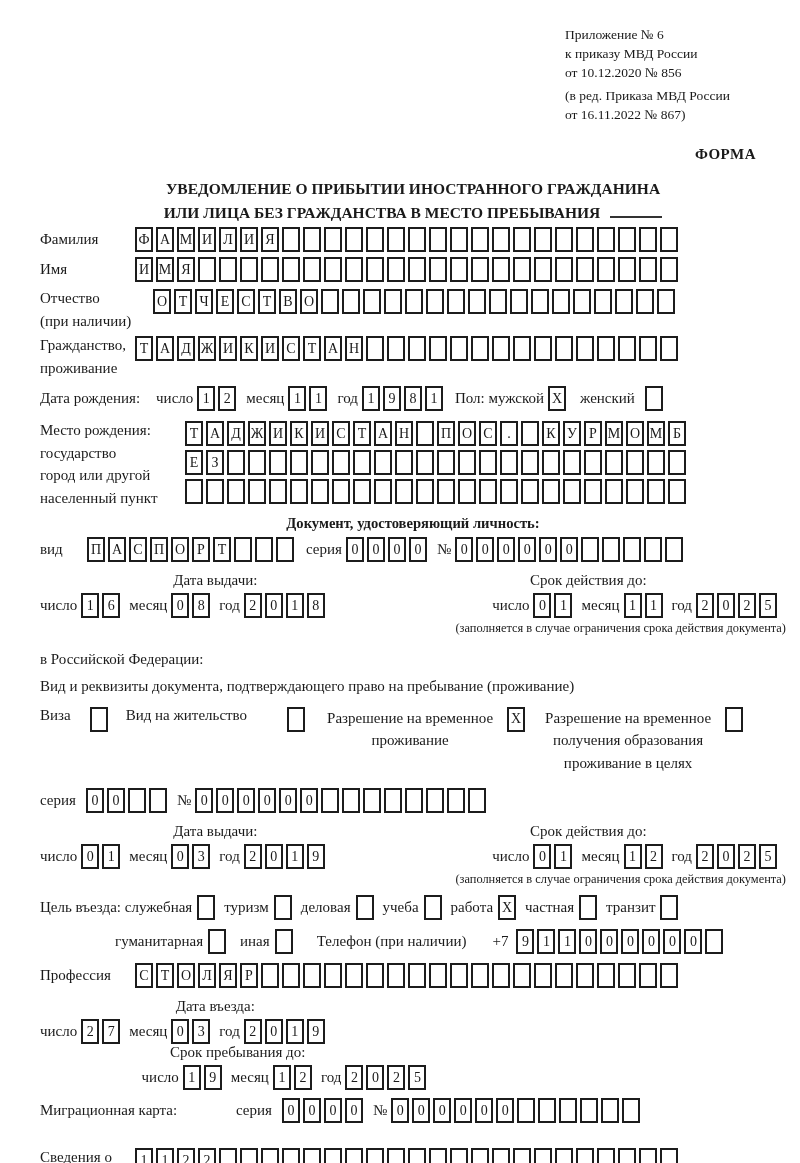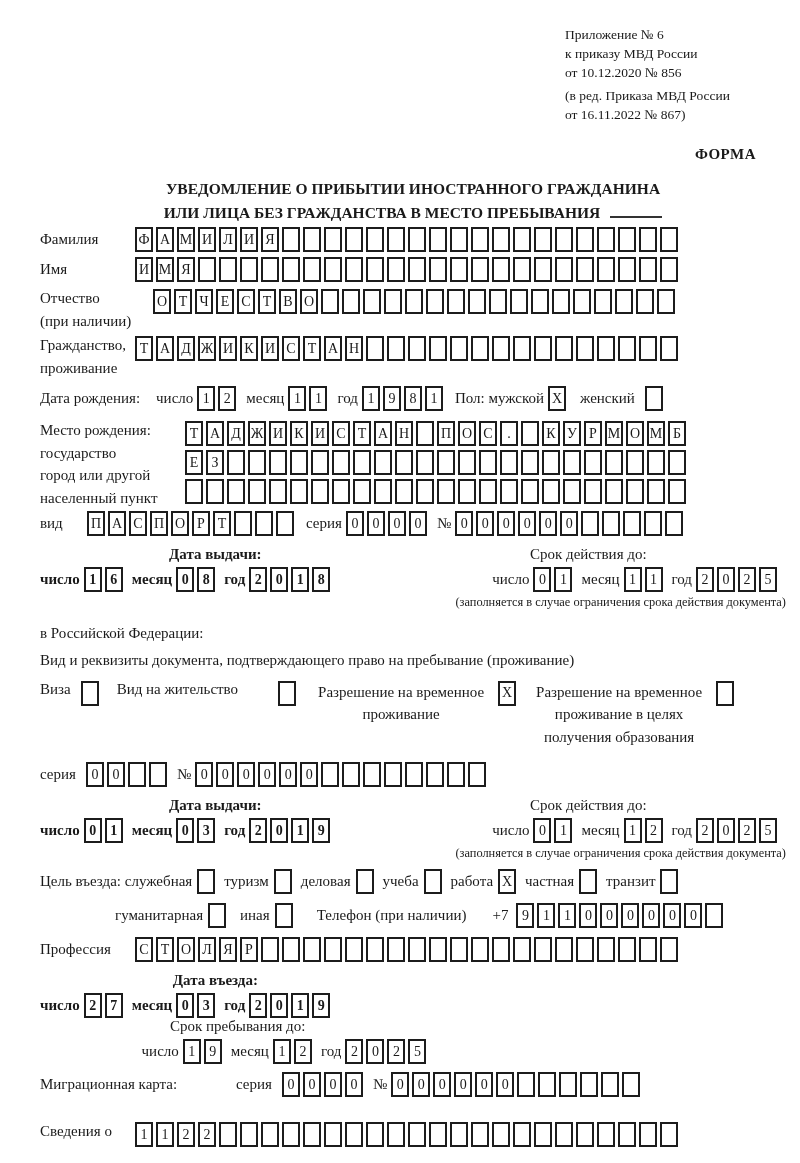--- a/index.html
+++ b/index.html
@@ -33,21 +33,21 @@
     font-size: 14px; flex: none; background: #fff;
   }
   .cells .cell:last-child { margin-right: 0; }
   .stack .cells { margin-bottom: 4px; }
 
   .w95 { width: 95px; } .w113 { width: 113px; } .w145 { width: 145px; } .w168 { width: 168px; }
   .gap8 { margin: 0 4px 0 10px; }
 
   
   .dates { display: flex; margin: 10px 0 2px; }
-  .dates .col-l { width: 47%; font-weight: bold; } .dates .col-r { width: 53%; }
+  .dates .col-l { width: 47%; } .dates .col-r { width: 53%; }
   .dates .dhead { text-align: center; margin-bottom: 4px; }
   .dgroup { display: flex; align-items: center; }
   .dgroup .t { margin-right: 4px; } .dgroup .cells { margin-right: 9px; }
   .note { font-size: 12.4px; text-align: right; margin: 3px 0 6px; }
 
   
   .optpair { display: flex; align-items: flex-start; }
   .optpair .txt { text-align: center; line-height: 1.45; }
   .perm-row { display: flex; align-items: flex-start; margin: 8px 0 14px; }
   .purpose-row { display: flex; align-items: center; margin-bottom: 9px; }
@@ -321,20 +321,21 @@
           <span class="cell"></span>
           <span class="cell"></span>
           <span class="cell"></span>
           <span class="cell"></span>
           <span class="cell"></span>
           <span class="cell"></span>
         </span>
     </span>
   </div>
 
+  <div class="doc-heading">Документ, удостоверяющий личность:</div>
   <div class="row">
     <span class="lbl" style="width:47px;">вид</span>
     <span class="cells">
         <span class="cell">П</span>
         <span class="cell">А</span>
         <span class="cell">С</span>
         <span class="cell">П</span>
         <span class="cell">О</span>
         <span class="cell">Р</span>
         <span class="cell">Т</span>
@@ -412,42 +413,42 @@
       <div class="note">(заполняется в случае ограничения срока действия документа)</div>
     </div>
   </div>
 
   <div class="intro">
     <div>в Российской Федерации:</div>
     <div>Вид и реквизиты документа, подтверждающего право на пребывание (проживание)</div>
   </div>
 
   <div class="perm-row">
-    <span style="margin-right:10px;">Виза</span>
+    <span style="margin-right:19px;">Виза</span>
     <span class="cells">
         <span class="cell"></span>
       </span>
     <span style="margin-left:18px;margin-right:40px;">Вид на жительство</span>
     <span class="cells">
         <span class="cell"></span>
       </span>
     <span class="optpair" style="margin-left:22px;">
       <span class="txt lbl-lines">
           <div>Разрешение на временное</div>
           <div>проживание</div>
         </span>
       <span class="cells" style="margin-left:14px;">
           <span class="cell">X</span>
         </span>
     </span>
     <span class="optpair" style="margin-left:20px;">
       <span class="txt lbl-lines">
           <div>Разрешение на временное</div>
+          <div>получения образования</div>
           <div>проживание в целях</div>
-          <div>получения образования</div>
         </span>
       <span class="cells" style="margin-left:14px;">
           <span class="cell"></span>
         </span>
     </span>
   </div>
 
   <div class="row" style="margin-bottom:2px;">
     <span style="margin-right:10px;">серия</span>
     <span class="cells">

